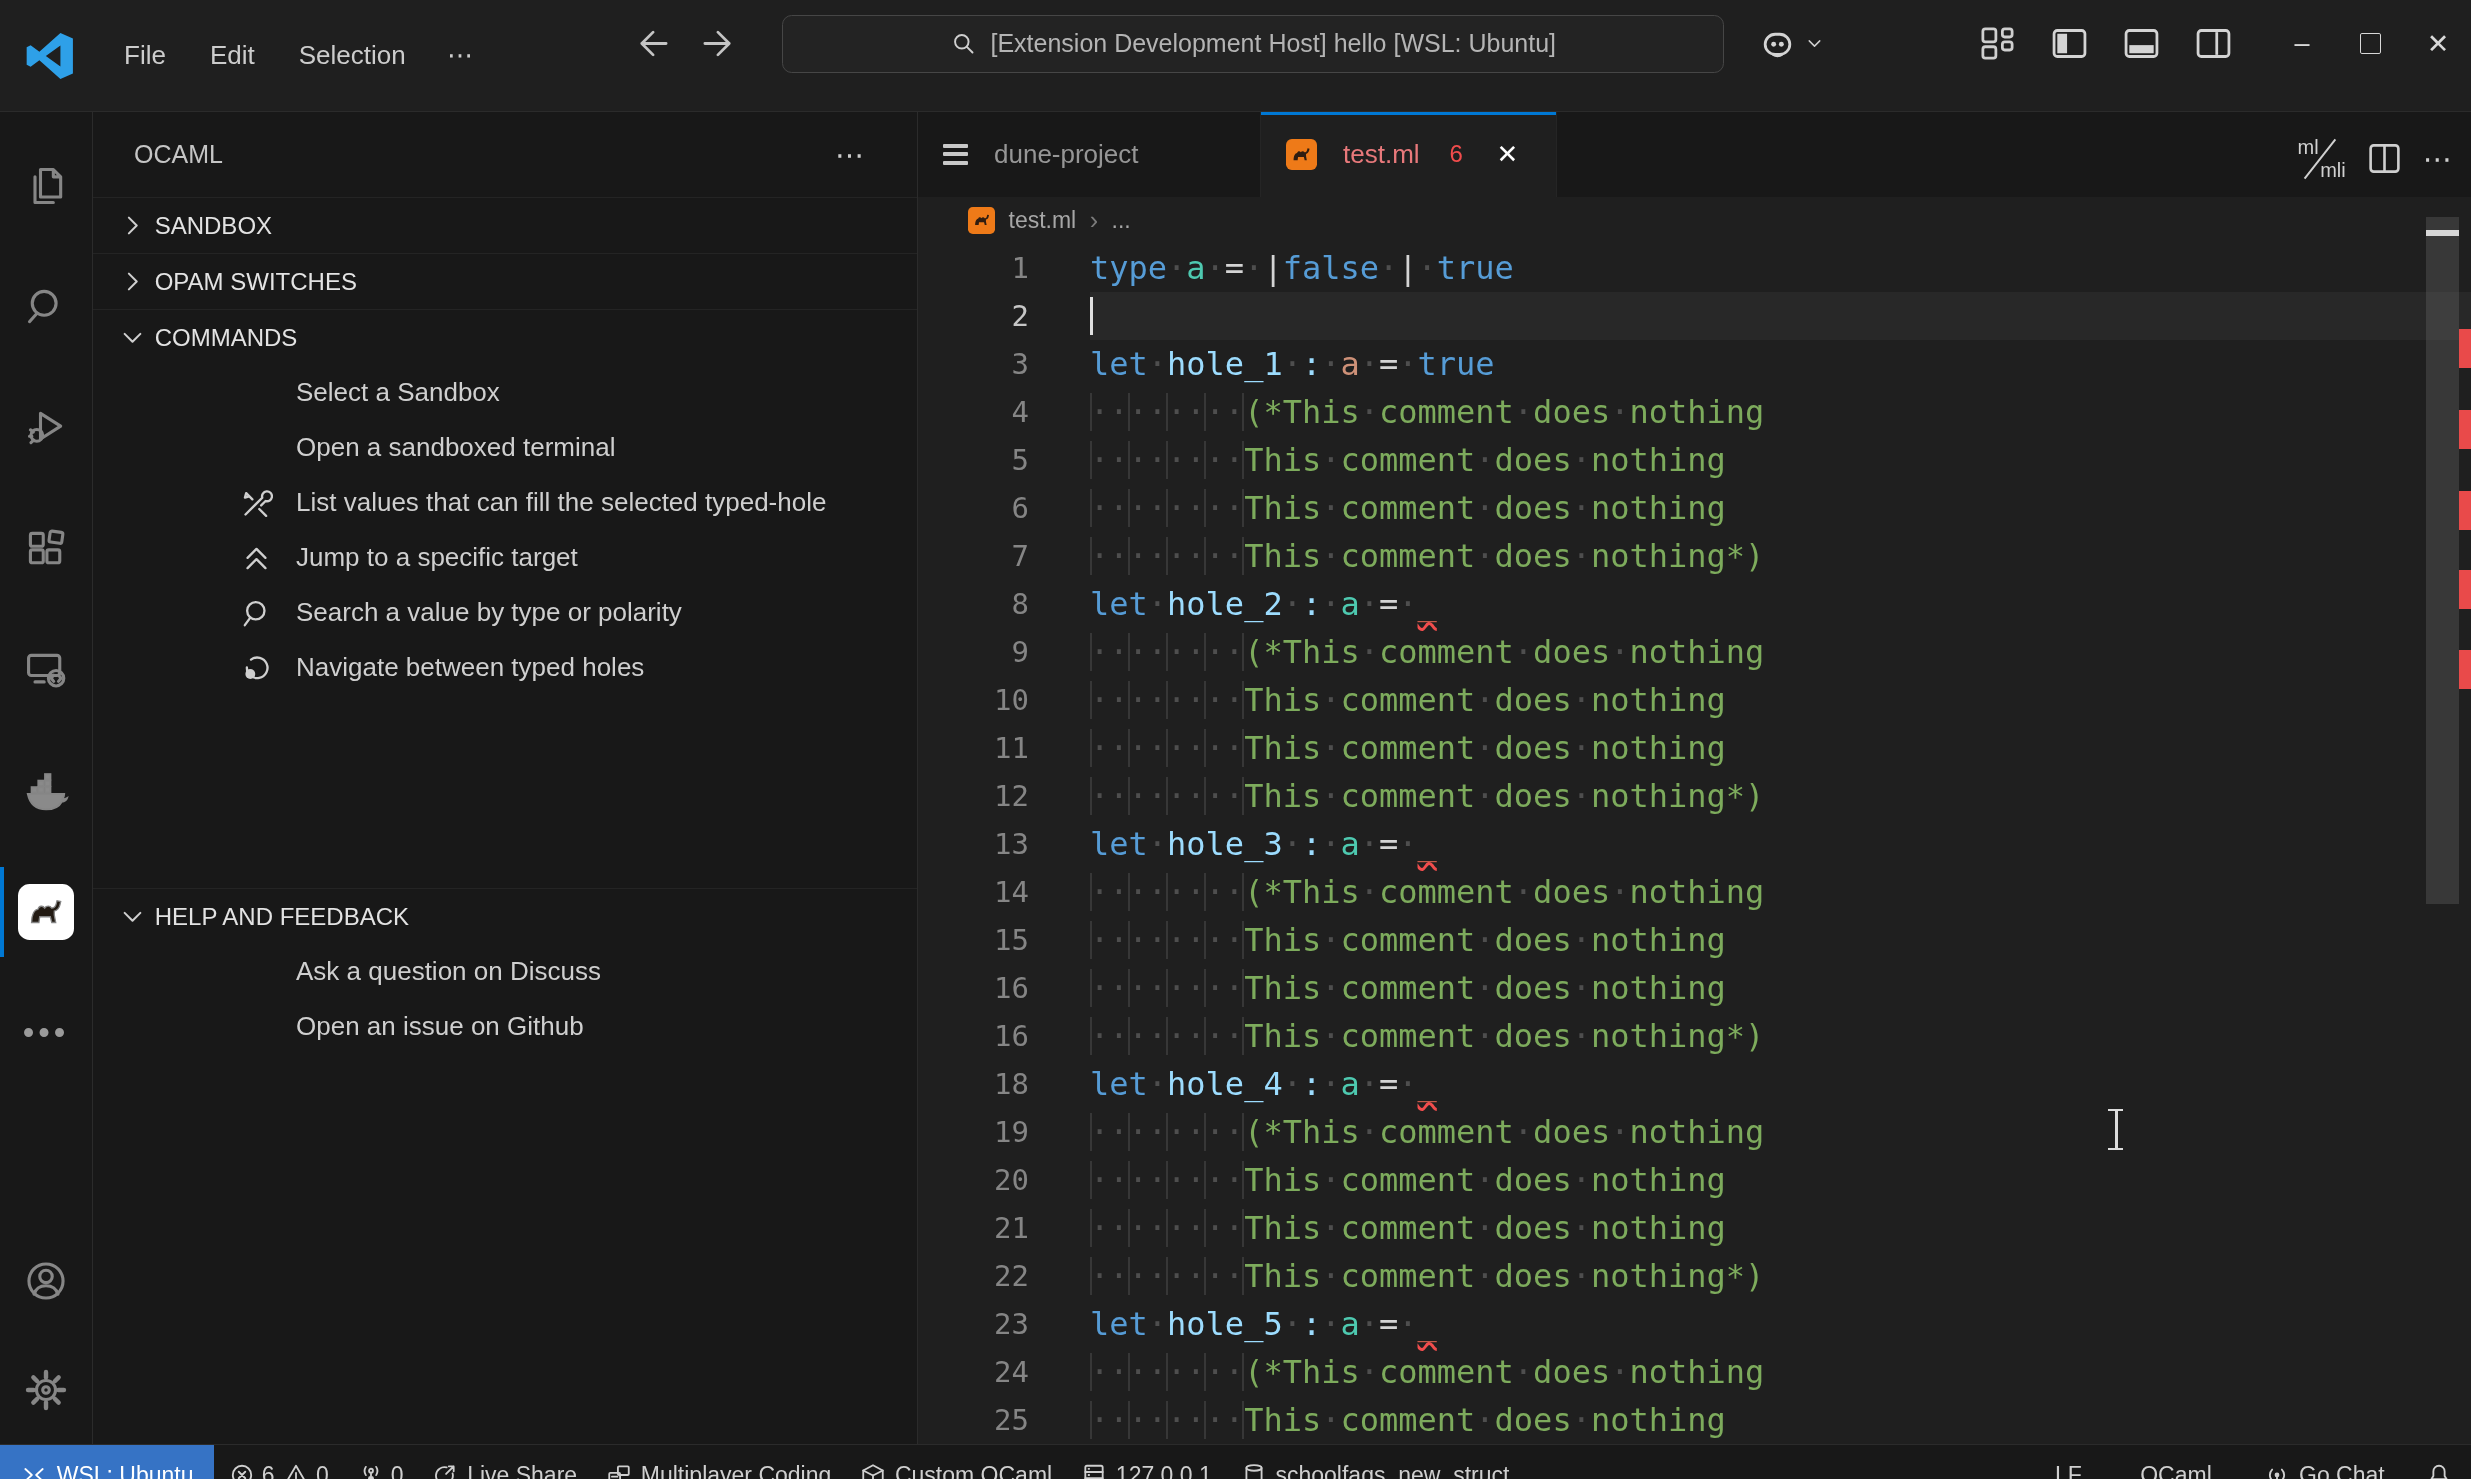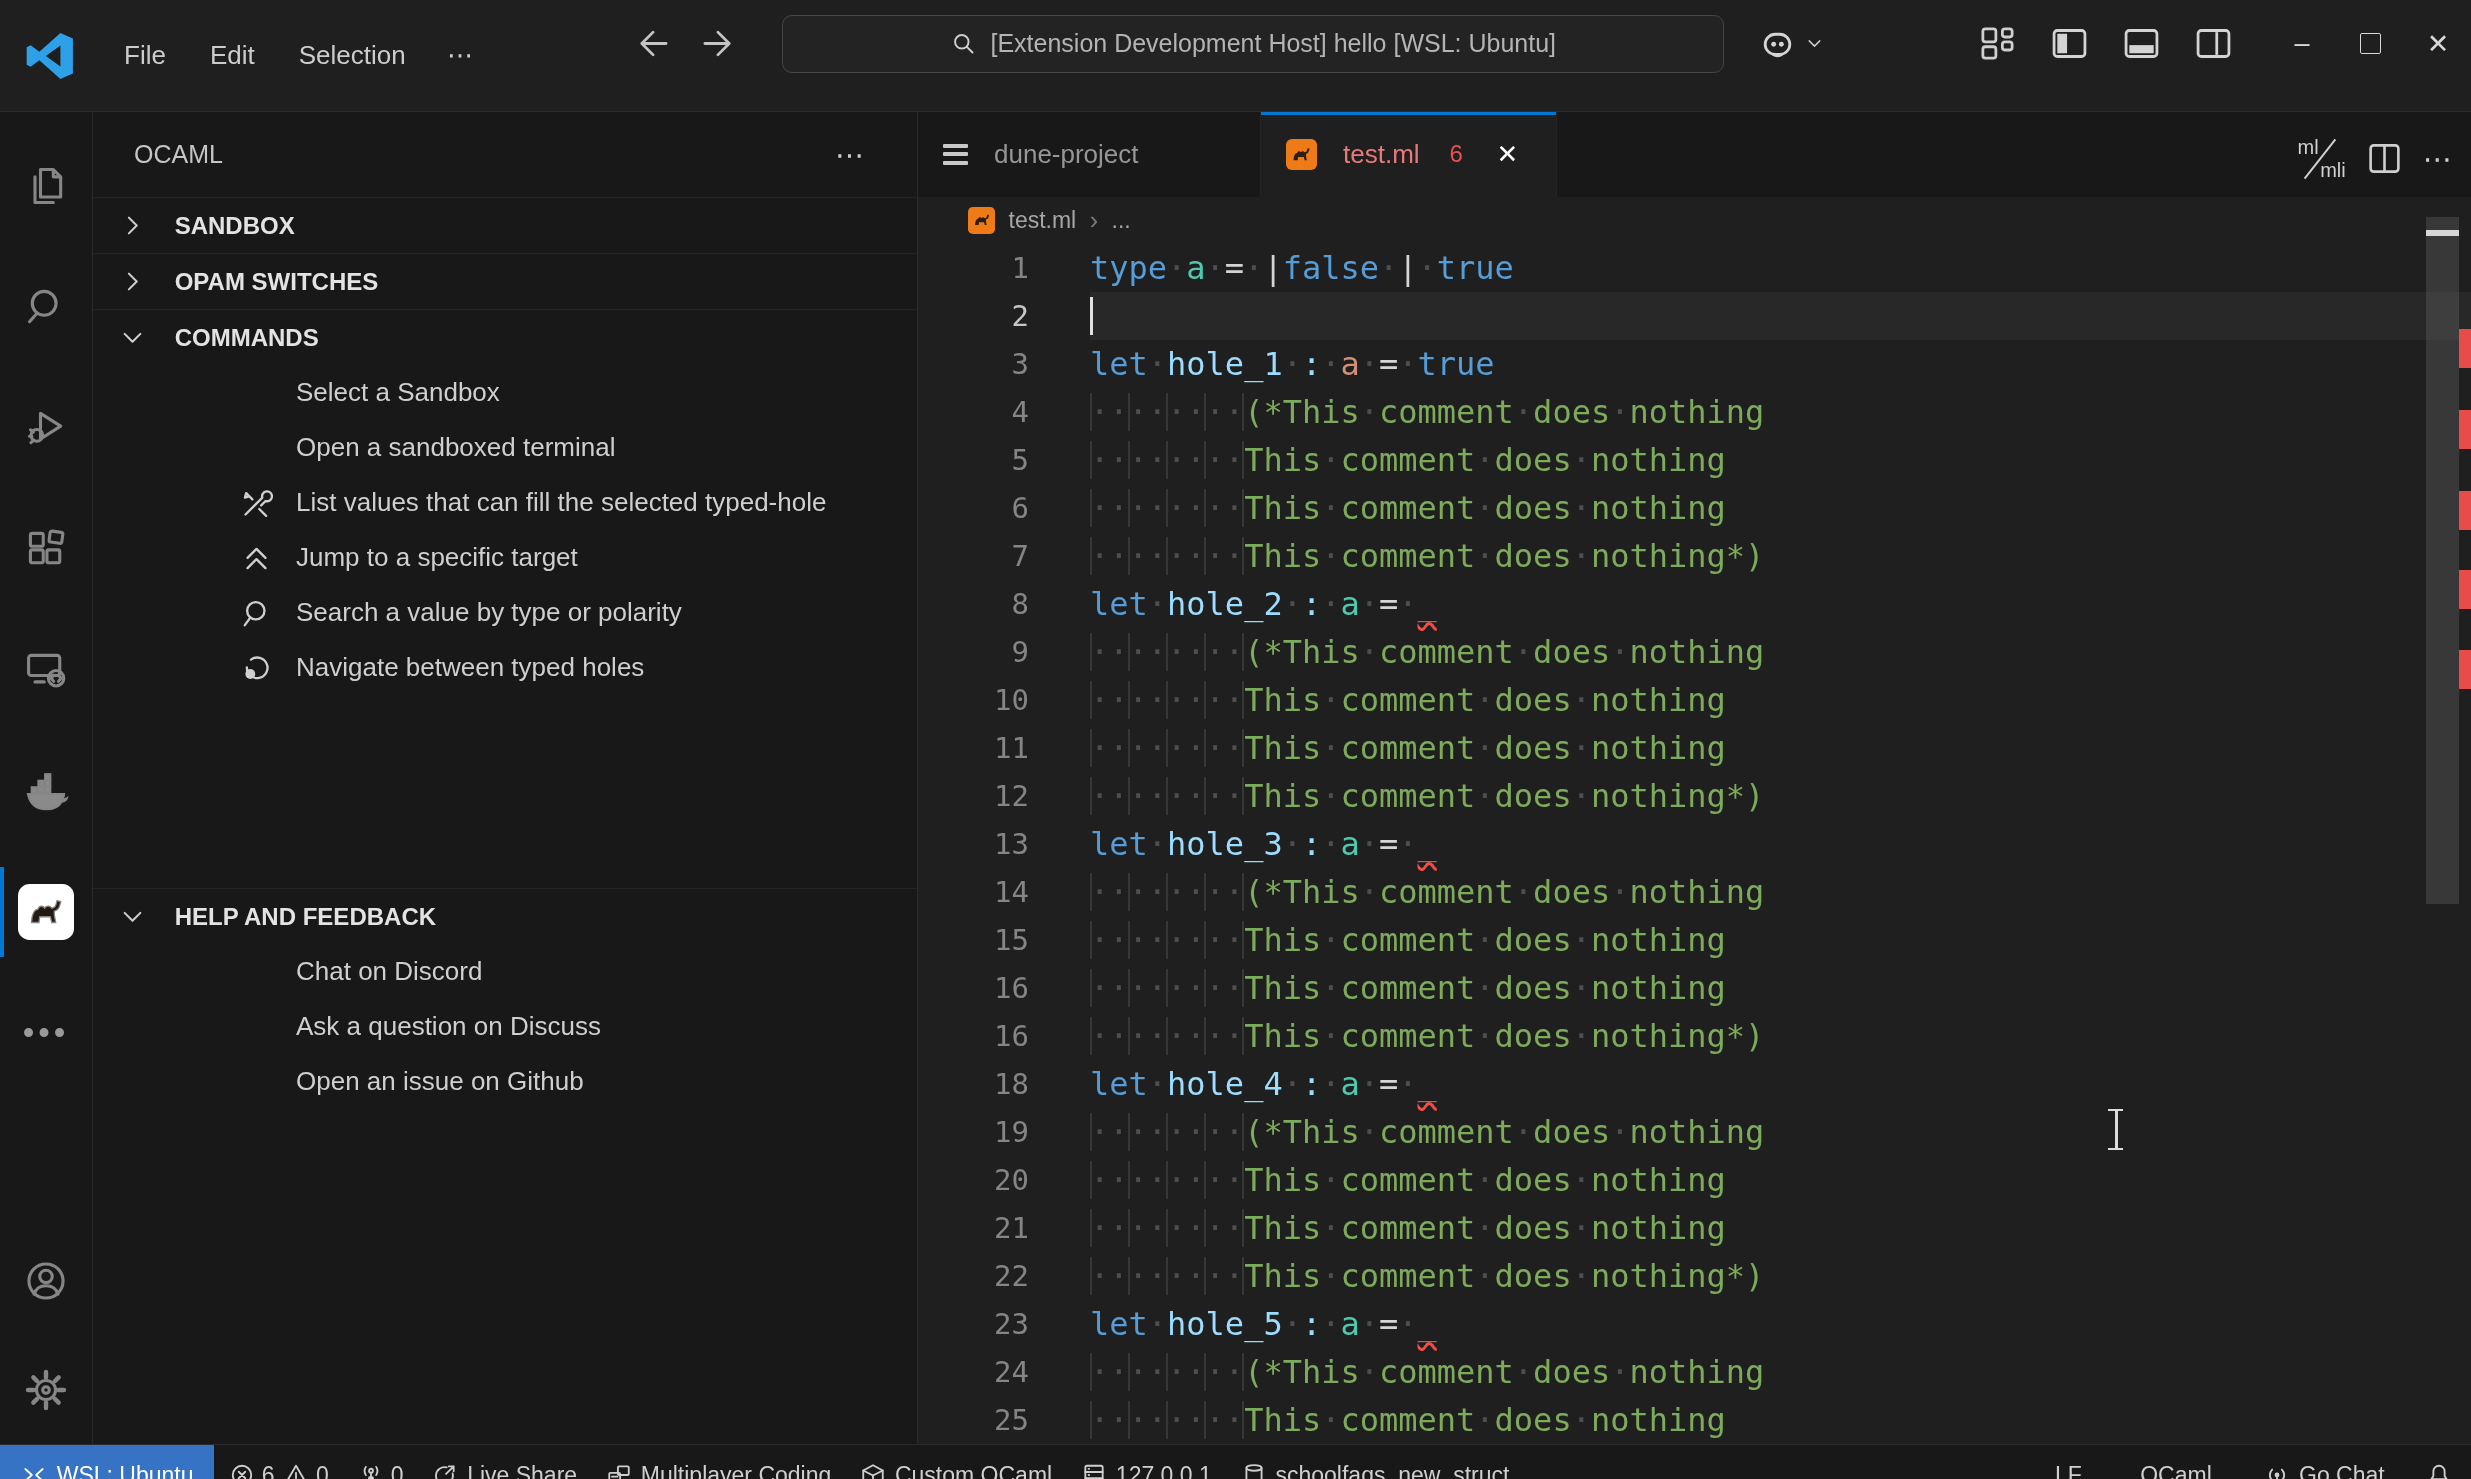--- a/index.html
+++ b/index.html
@@ -36,21 +36,21 @@
   .ab-item.active::before { content:""; position:absolute; left:0; top:15.4px; bottom:15.4px; width:3.9px; background:#0078d4; }
   .ab-bottom { margin-top:auto; }
   .camel-chip { width:56px; height:56px; background:#ffffff; border-radius:11.6px; display:flex; align-items:center; justify-content:center; }
   .dots3 { color:#9a9a9a; font-size:33px; letter-spacing:3.9px; }
 
   
   #sidebar { width:825px; background:#181818; border-right:1px solid #2b2b2b; color:#cccccc; position:relative; }
   .pane-title { height:85px; display:flex; align-items:center; padding-left:41px; font-size:25px; color:#c5c5c5; } 
   .pane-title .spacer { flex:1; }
   .pane-title .ellipsis { margin-right:50px; font-size:29px; letter-spacing:2.9px; color:#cccccc; }
-  .section-row { height:56px; display:flex; align-items:center; border-top:1px solid #242424; font-weight:bold; font-size:24px; color:#e3e3e3;gap:20px; }
+  .section-row { height:56px; display:flex; align-items:center; border-top:1px solid #242424; font-weight:normal; font-size:24px; color:#e3e3e3; }
   .section-row svg { width:29px; height:29px; margin-left:25px; margin-right:7.7px; }
   .cmd-item { position:relative; height:55px; display:flex; align-items:center; padding-left:203px; font-size:26px; color:#cfcfcf; }
   .cmd-item .item-ico { position:absolute; left:147px; top:11.6px; width:33px; height:33px; }
   .help-gap { height:193px; }
   .help-header { border-top:1px solid #242424; }
 
   
   #editor { flex:1; background:#1f1f1f; position:relative; display:flex; flex-direction:column; }
   #tabbar { height:93px; background:#181818; display:flex; align-items:stretch; position:relative; }
   .tab { display:flex; align-items:center; padding:0 25px; gap:26px; font-size:26px; border-right:1px solid #252525; position:relative; }
@@ -322,23 +322,20 @@
       <span>Navigate between typed holes</span>
     </div>
 
     <div class="help-gap"></div>
 
     <div class="section-row help-header">
       <svg class="ico" viewBox="0 0 24 24">
           <path d="M5.5 9 L12 15.5 L18.5 9"></path>
         </svg>
       <span>HELP AND FEEDBACK</span>
-    </div>
-    <div class="cmd-item">
-      <span>Chat on Discord</span>
     </div>
     <div class="cmd-item">
       <span>Ask a question on Discuss</span>
     </div>
     <div class="cmd-item">
       <span>Open an issue on Github</span>
     </div>
   </div>
 
   <div id="editor">

